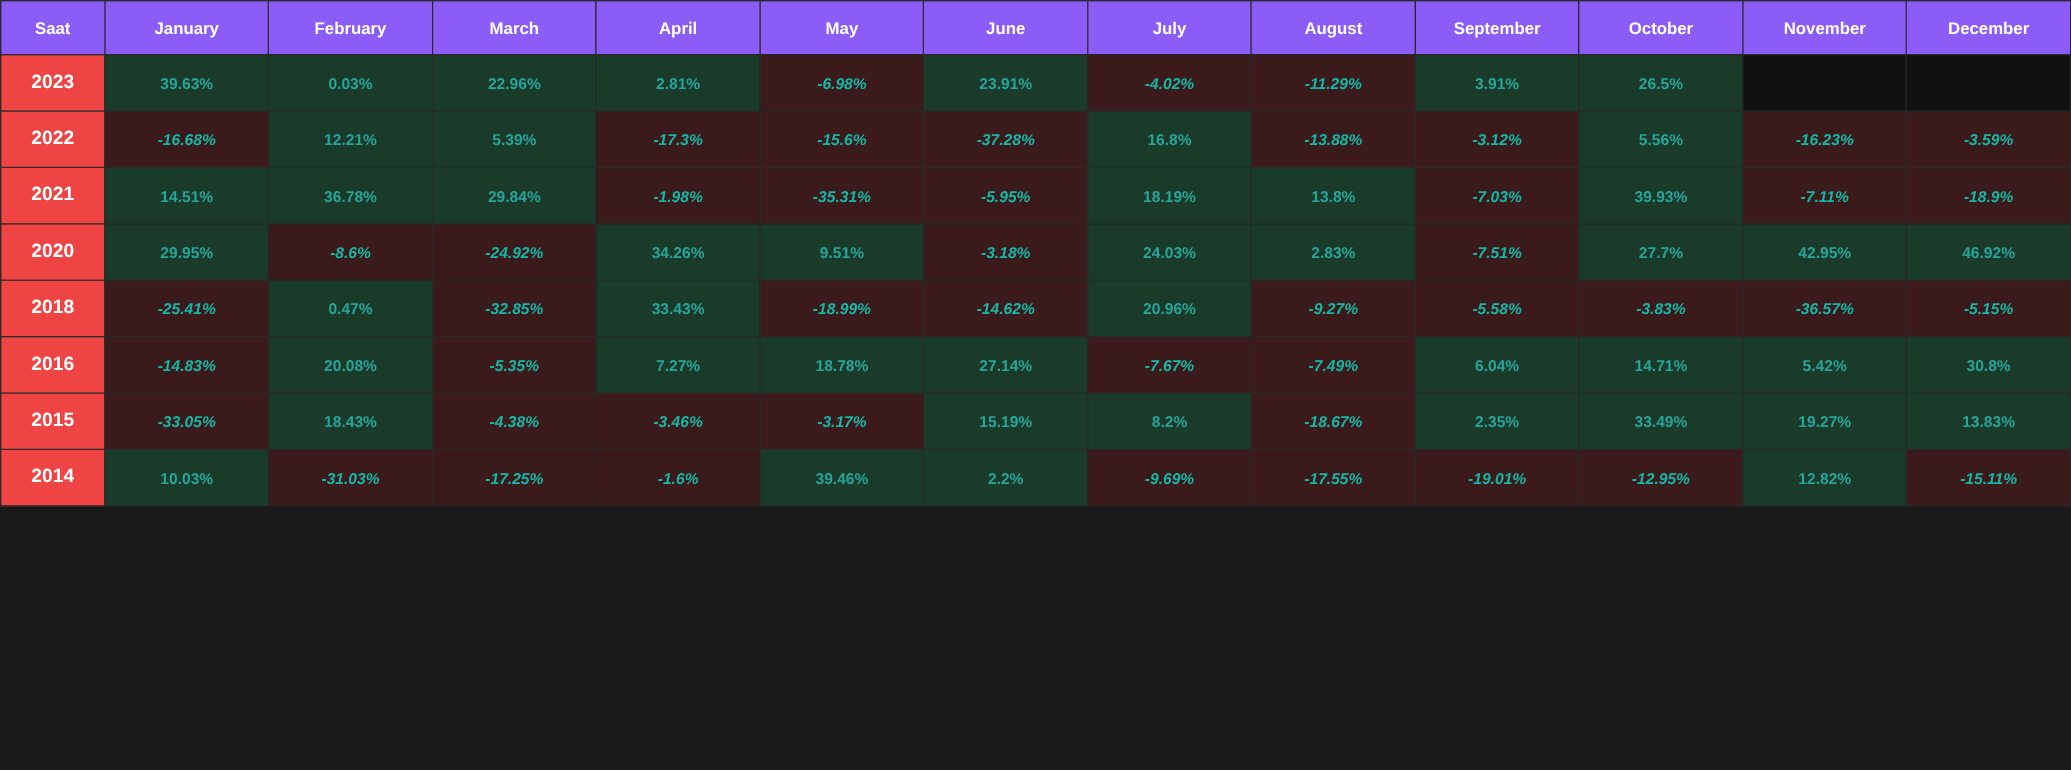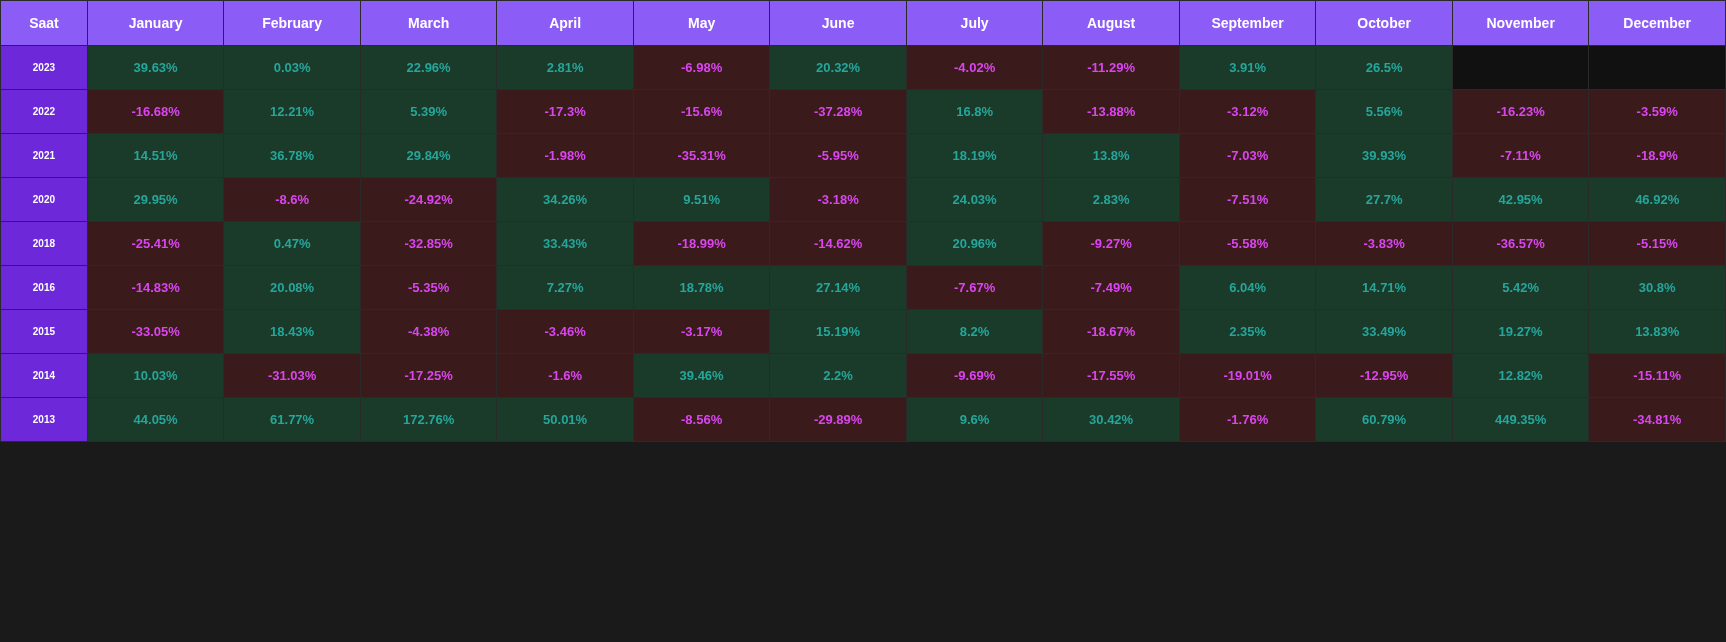--- a/index.html
+++ b/index.html
@@ -18,27 +18,27 @@
       text-align: center;
       padding: 14px 6px;
       font-weight: bold;
     }
     thead th {
       background: #8b5cf6;
       color: #fff;
       font-size: 14px;
     }
     .year-cell {
-      background: #6d28d9;
+      background: #ef4444;
       color: #fff;
-      font-size: 10px;
+      font-size: 16px;
       min-width: 70px;
     }
     .pos { color: #26a69a; }
-    .neg { color: #d946ef; }
+    .neg { color: #14b8a6; font-style: italic; }
     .cell-pos { background-color: #1a3a2a; }
     .cell-neg { background-color: #3a1a1a; }
     .cell-empty { background-color: #111; }
   </style>
 </head>
 <body>
 
 <table>
     <thead>
       <tr>
@@ -58,21 +58,21 @@
       </tr>
     </thead>
     <tbody>
       <tr>
         <td class="year-cell">2023</td>
         <td class="cell-pos pos">39.63%</td>
         <td class="cell-pos pos">0.03%</td>
         <td class="cell-pos pos">22.96%</td>
         <td class="cell-pos pos">2.81%</td>
         <td class="cell-neg neg">-6.98%</td>
-        <td class="cell-pos pos">20.32%</td>
+        <td class="cell-pos pos">23.91%</td>
         <td class="cell-neg neg">-4.02%</td>
         <td class="cell-neg neg">-11.29%</td>
         <td class="cell-pos pos">3.91%</td>
         <td class="cell-pos pos">26.5%</td>
         <td class="cell-empty"></td>
         <td class="cell-empty"></td>
       </tr>
       <tr>
         <td class="year-cell">2022</td>
         <td class="cell-neg neg">-16.68%</td>
@@ -171,29 +171,14 @@
         <td class="cell-neg neg">-1.6%</td>
         <td class="cell-pos pos">39.46%</td>
         <td class="cell-pos pos">2.2%</td>
         <td class="cell-neg neg">-9.69%</td>
         <td class="cell-neg neg">-17.55%</td>
         <td class="cell-neg neg">-19.01%</td>
         <td class="cell-neg neg">-12.95%</td>
         <td class="cell-pos pos">12.82%</td>
         <td class="cell-neg neg">-15.11%</td>
       </tr>
-      <tr>
-        <td class="year-cell">2013</td>
-        <td class="cell-pos pos">44.05%</td>
-        <td class="cell-pos pos">61.77%</td>
-        <td class="cell-pos pos">172.76%</td>
-        <td class="cell-pos pos">50.01%</td>
-        <td class="cell-neg neg">-8.56%</td>
-        <td class="cell-neg neg">-29.89%</td>
-        <td class="cell-pos pos">9.6%</td>
-        <td class="cell-pos pos">30.42%</td>
-        <td class="cell-neg neg">-1.76%</td>
-        <td class="cell-pos pos">60.79%</td>
-        <td class="cell-pos pos">449.35%</td>
-        <td class="cell-neg neg">-34.81%</td>
-      </tr>
     </tbody>
   </table>
 
 </body></html>

